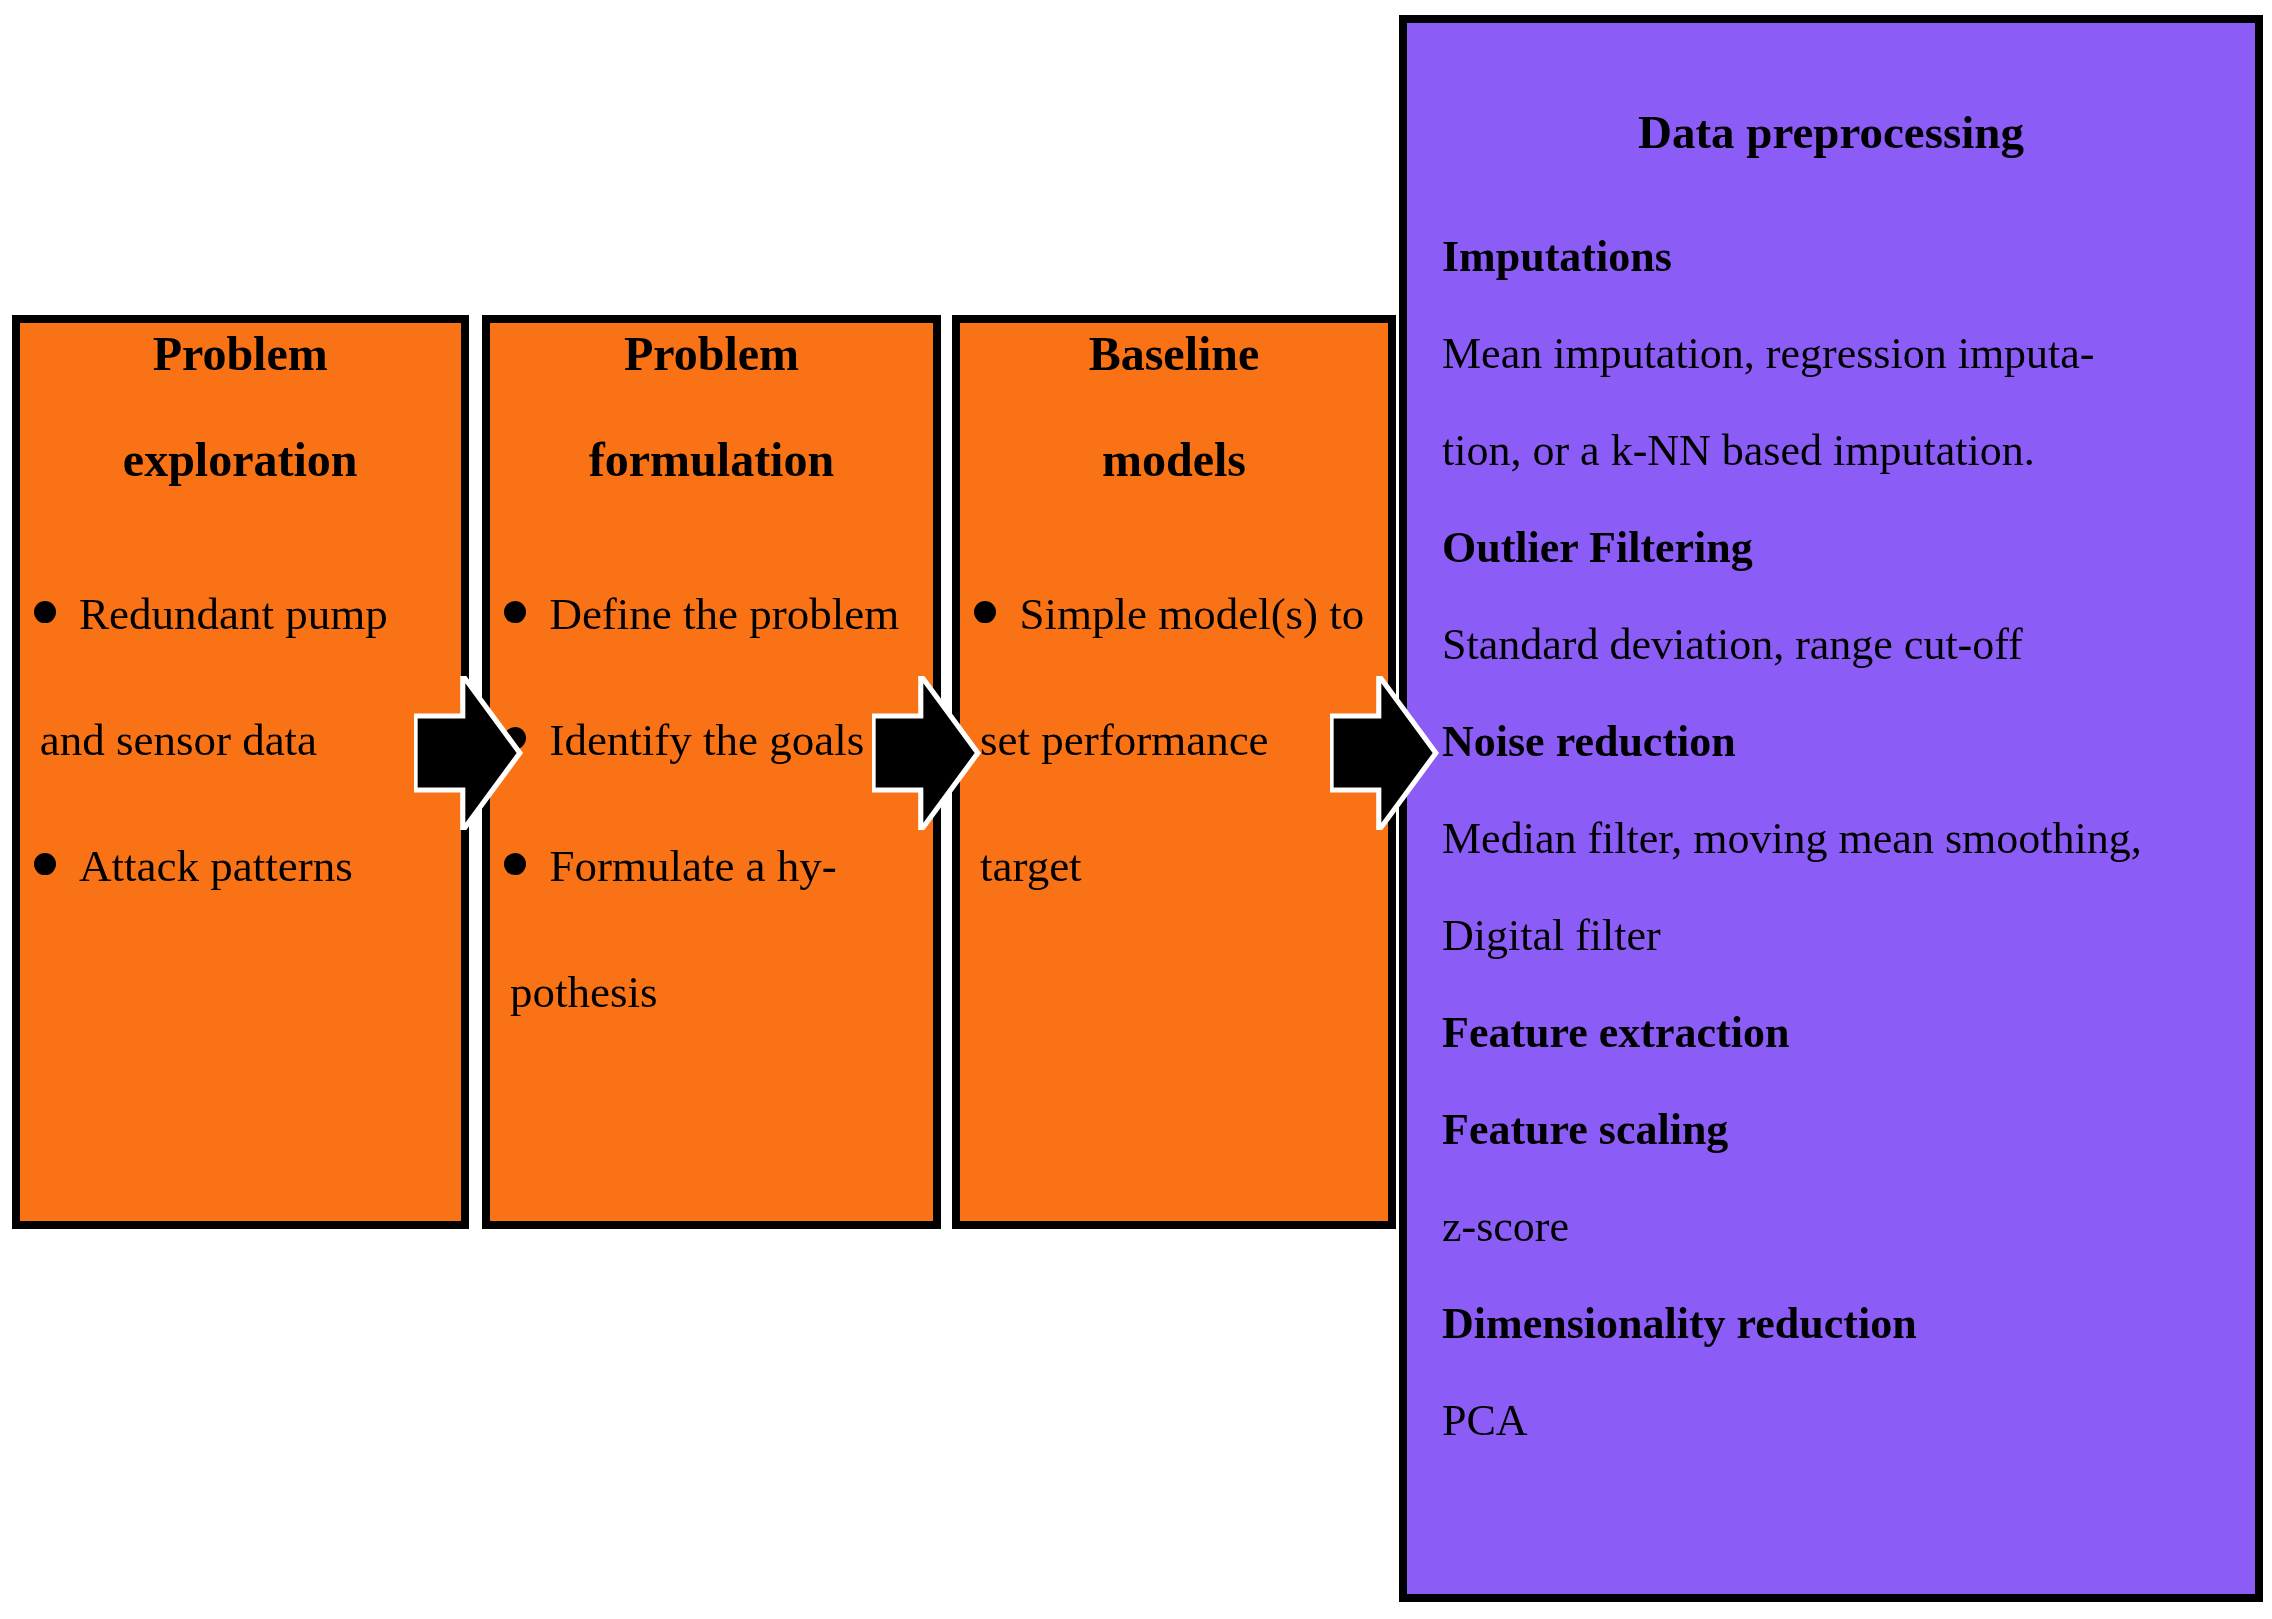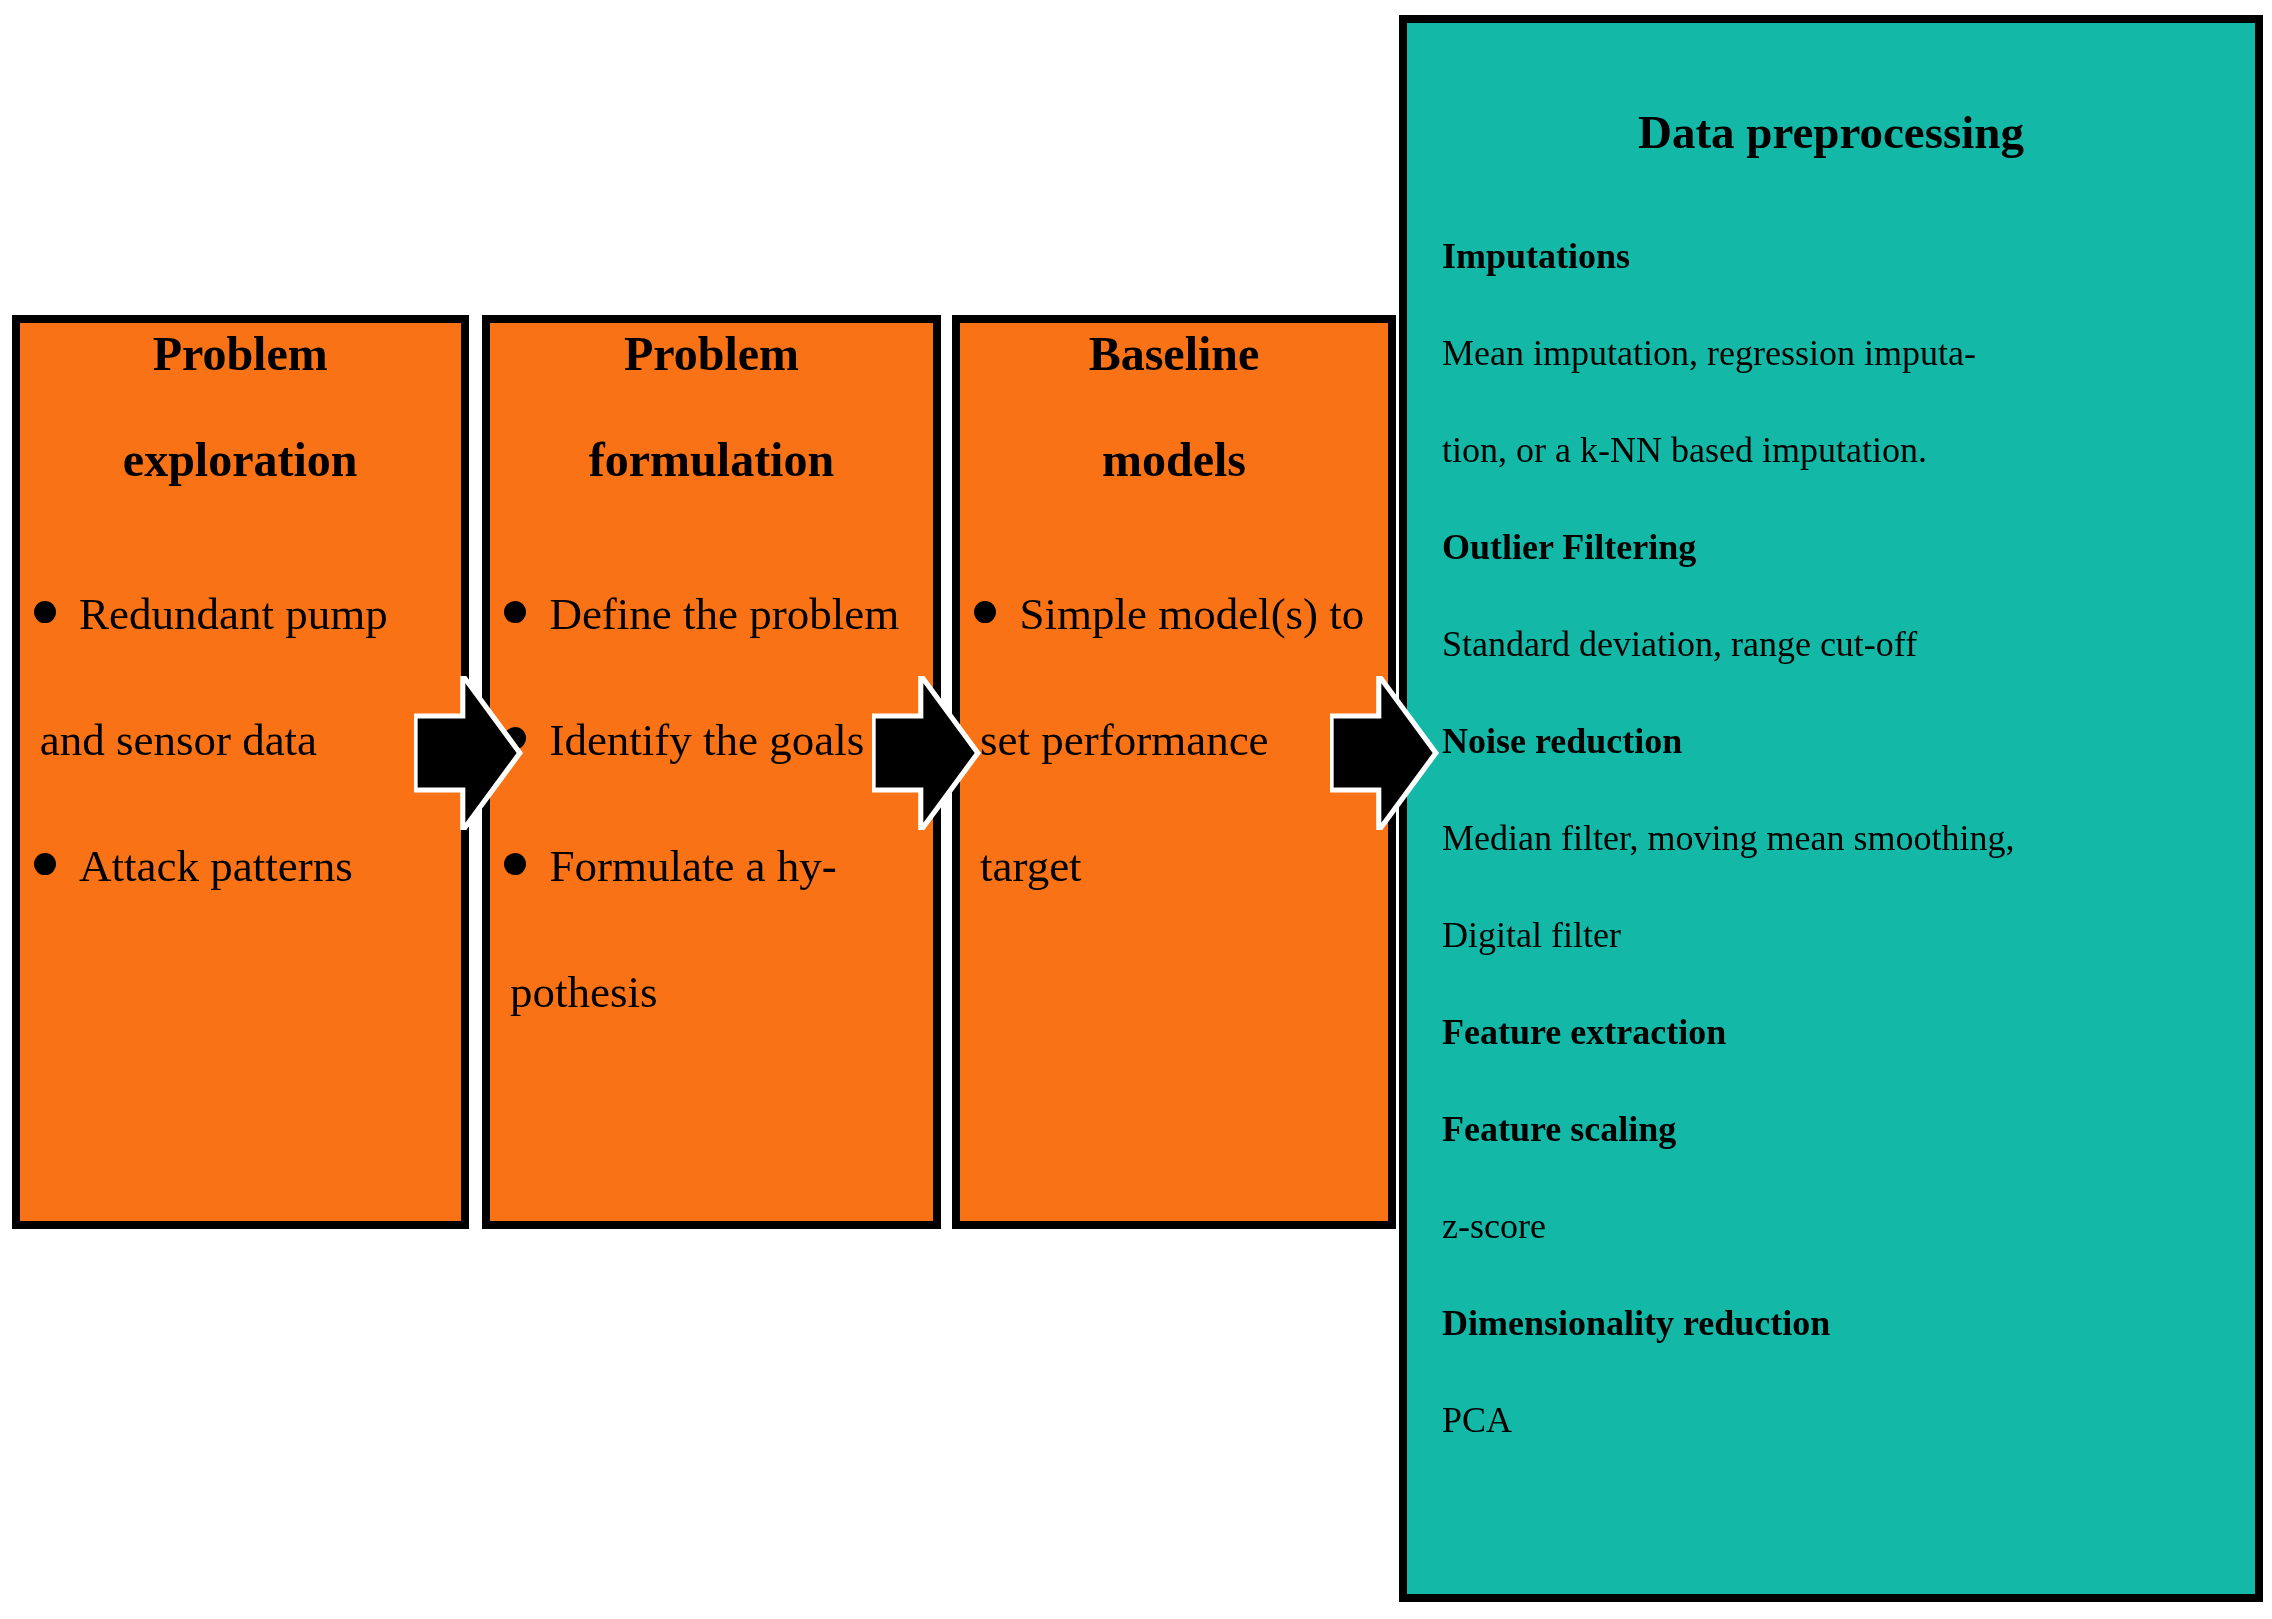--- a/index.html
+++ b/index.html
@@ -53,36 +53,36 @@
     margin-right: 23px;
     transform: translateY(-5.9px);
   }
 
   
   #box4 {
     position: absolute;
     left: 1399px; top: 15.4px;
     width: 864px; height: 1587px;
     border: 8px solid #000000;
-    background: #14b8a6;
+    background: #8b5cf6;
     box-sizing: border-box;
   }
   .p4-title {
     position: absolute;
     top: 82px; left: 0; right: 0;
     text-align: center;
     font-weight: bold;
     font-size: 47px;
     line-height: 55px;
     white-space: nowrap;
   }
   .p4-lines {
     position: absolute;
     top: 185px; left: 35px; right: 7.3px;
-    font-size: 36px;
+    font-size: 44px;
     line-height: 97px;
   }
   .p4-line { white-space: nowrap; }
   .p4-heading { font-weight: bold; }
 
   
   .arrow {
     position: absolute;
     top: 676px;
     width: 110px; height: 154px;

